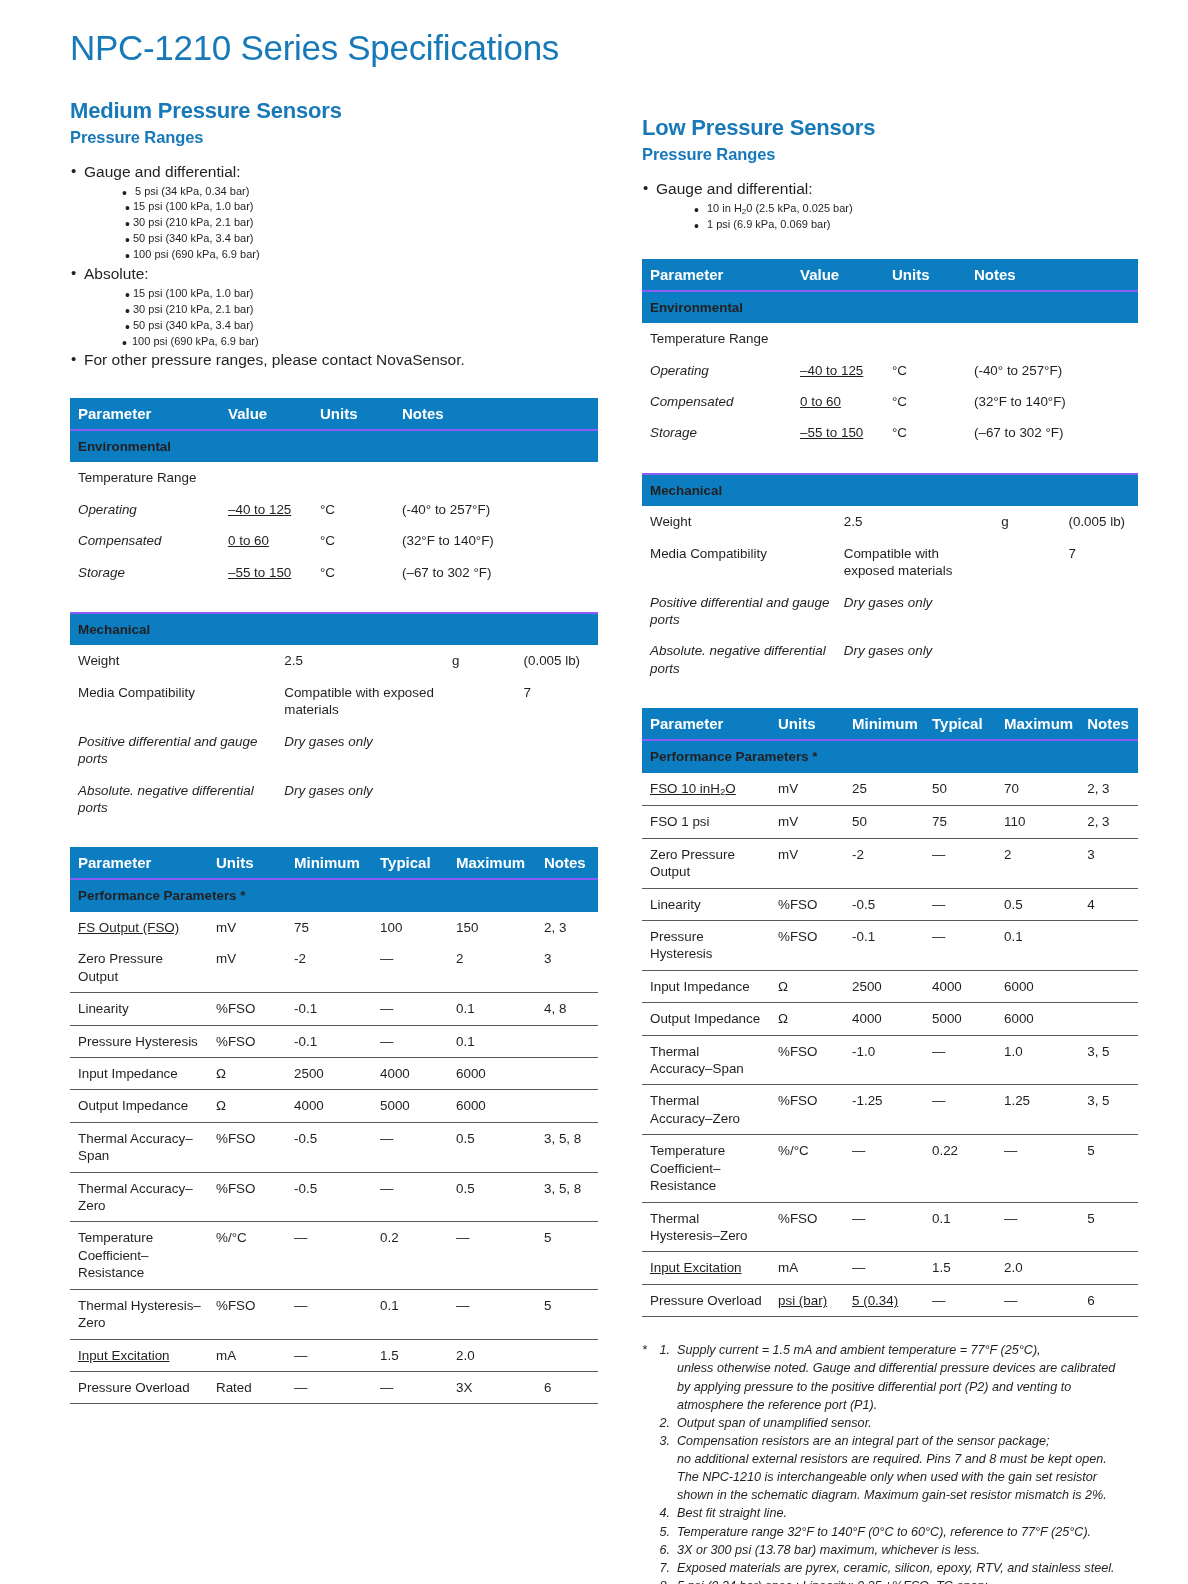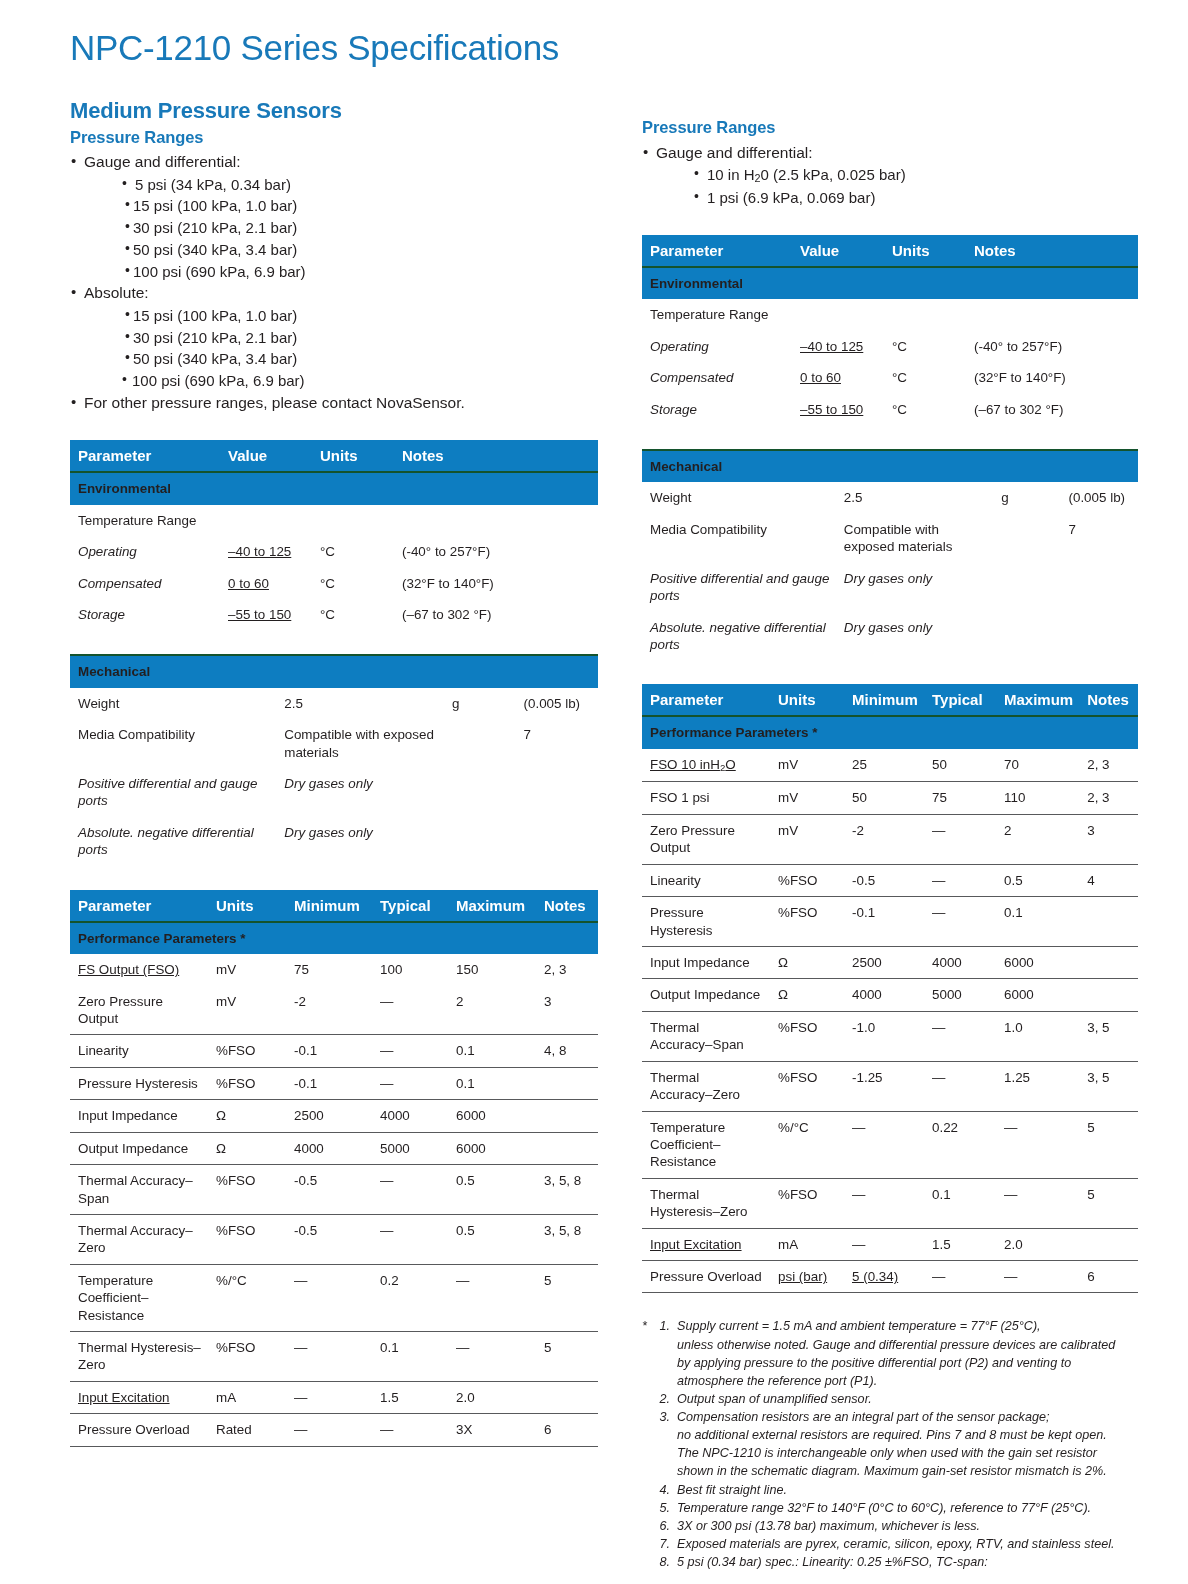--- a/index.html
+++ b/index.html
@@ -61,33 +61,33 @@
   }
   ul.bl > li::before {
     content: "\2022";
     position: absolute;
     left: 1px;
     top: -1px;
     font-size: 15px;
   }
   ul.bl ul.bl2 { list-style: none; margin-left: 38px; }
   ul.bl ul.bl2 > li {
-    font-size: 15px;
+    font-size: 11px;
     line-height: 1.45;
     position: relative;
     padding-left: 13px;
   }
   ul.bl ul.bl2 > li::before {
     content: "\2022";
     position: absolute;
     left: 0px;
     top: -1px;
     font-size: 14px;
   }
-  .rng-list { margin-top: 3px; }
+  .rng-list { margin-top: 13px; }
   .tight::before { left: 3px !important; }
   .tight { padding-left: 11px !important; }
 
   .right .rng-list > li { font-size: 15.5px; }
   .right ul.bl2 { margin-left: 40px; }
 
   
   table.spec {
     width: 100%;
     border-collapse: collapse;
@@ -105,21 +105,21 @@
     font-size: 15px;
     white-space: nowrap;
   }
   tr.hdr-blue td {
     background: #0d7dc1;
     color: #ffffff;
     font-weight: bold;
     padding: 6px 6px 6px 8px;
     font-size: 13.4px;
   }
-  tr.hdr-blue { border-top: 2px solid #14532d; }
+  tr.hdr-blue { border-top: 2px solid #8b5cf6; }
 
   table.spec td {
     padding: 7px 6px 7px 8px;
     vertical-align: top;
     line-height: 1.3;
     color: #231f20;
   }
   tr.rule > td { border-top: 1.6px solid #58595b; }
   tr.norule > td { border-top: none; }
   .ital { font-style: italic; }
@@ -418,20 +418,21 @@
           <tr class="rule">
             <td colspan="6" style="padding:0;height:0;line-height:0"></td>
           </tr>
         </tbody>
       </table>
 
     </div>
 
     <div class="col-right right">
 
+      <div class="section-title">Low Pressure Sensors</div>
       <div class="sub-title">Pressure Ranges</div>
 
       <ul class="bl rng-list">
         <li>
           <span>Gauge and differential:</span>
           <ul class="bl2">
             <li>10 in H<sub>2</sub>0 (2.5 kPa, 0.025 bar)</li>
             <li>1 psi (6.9 kPa, 0.069 bar)</li>
           </ul>
         </li>

